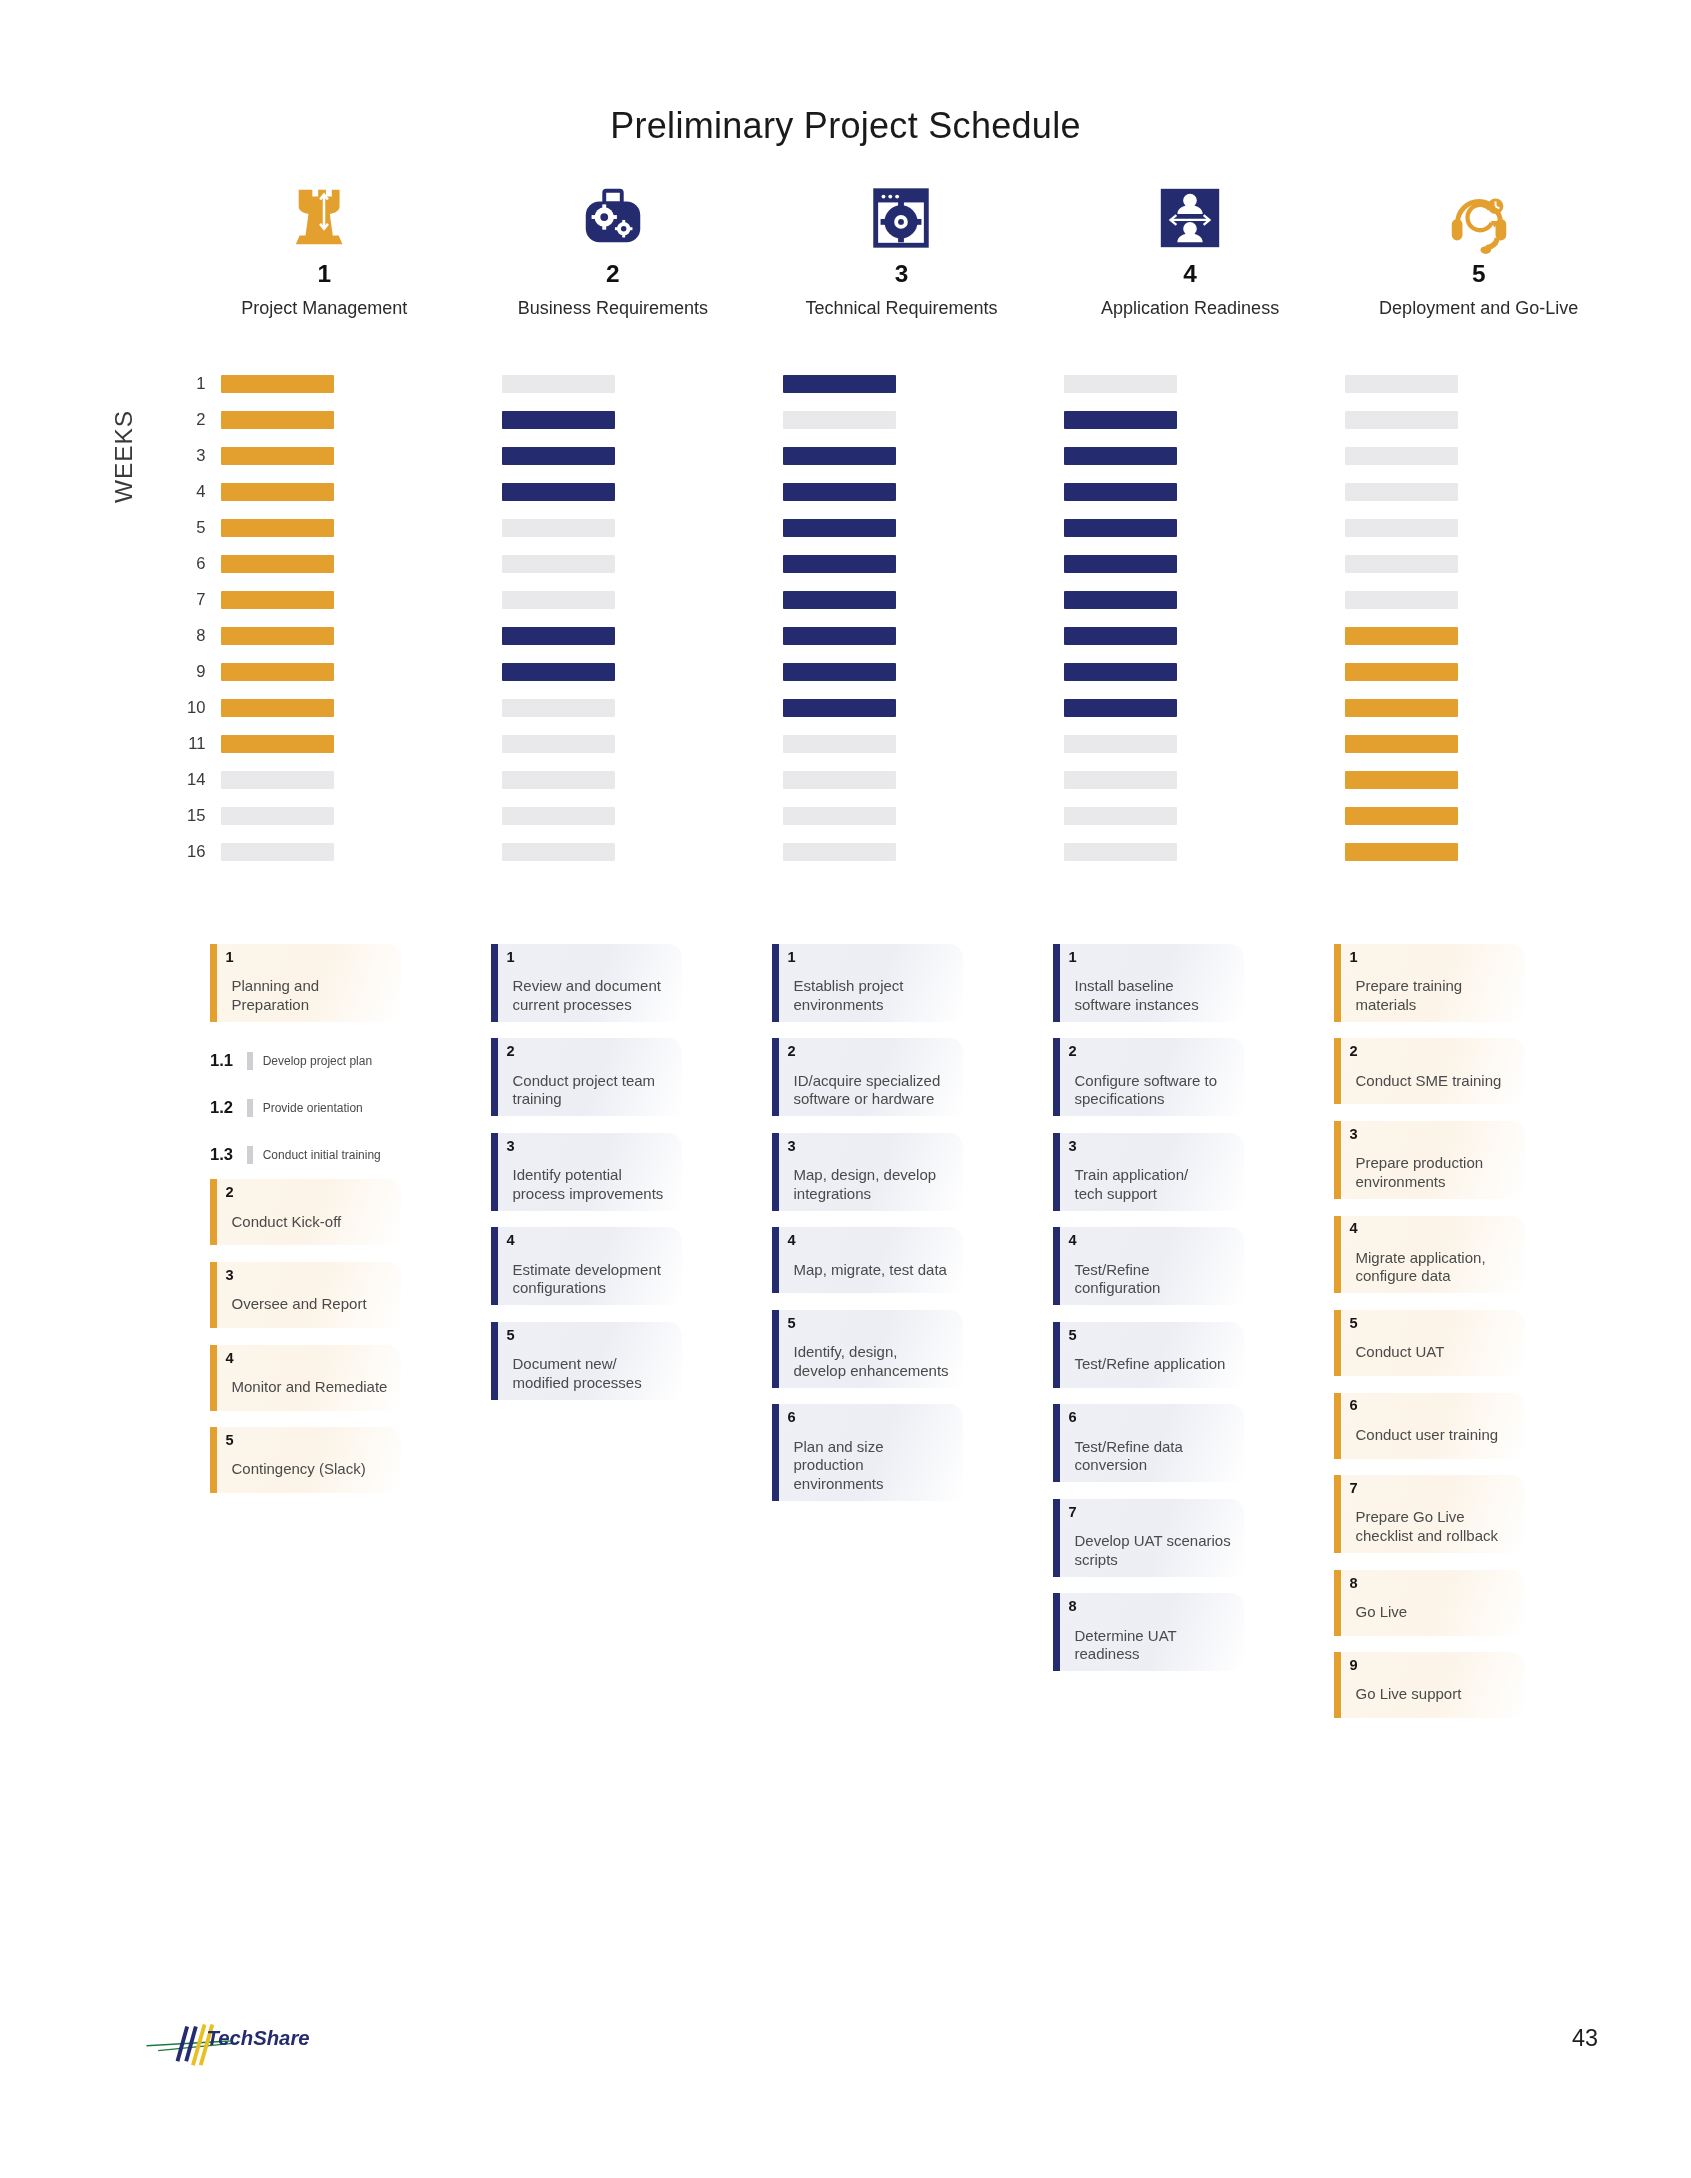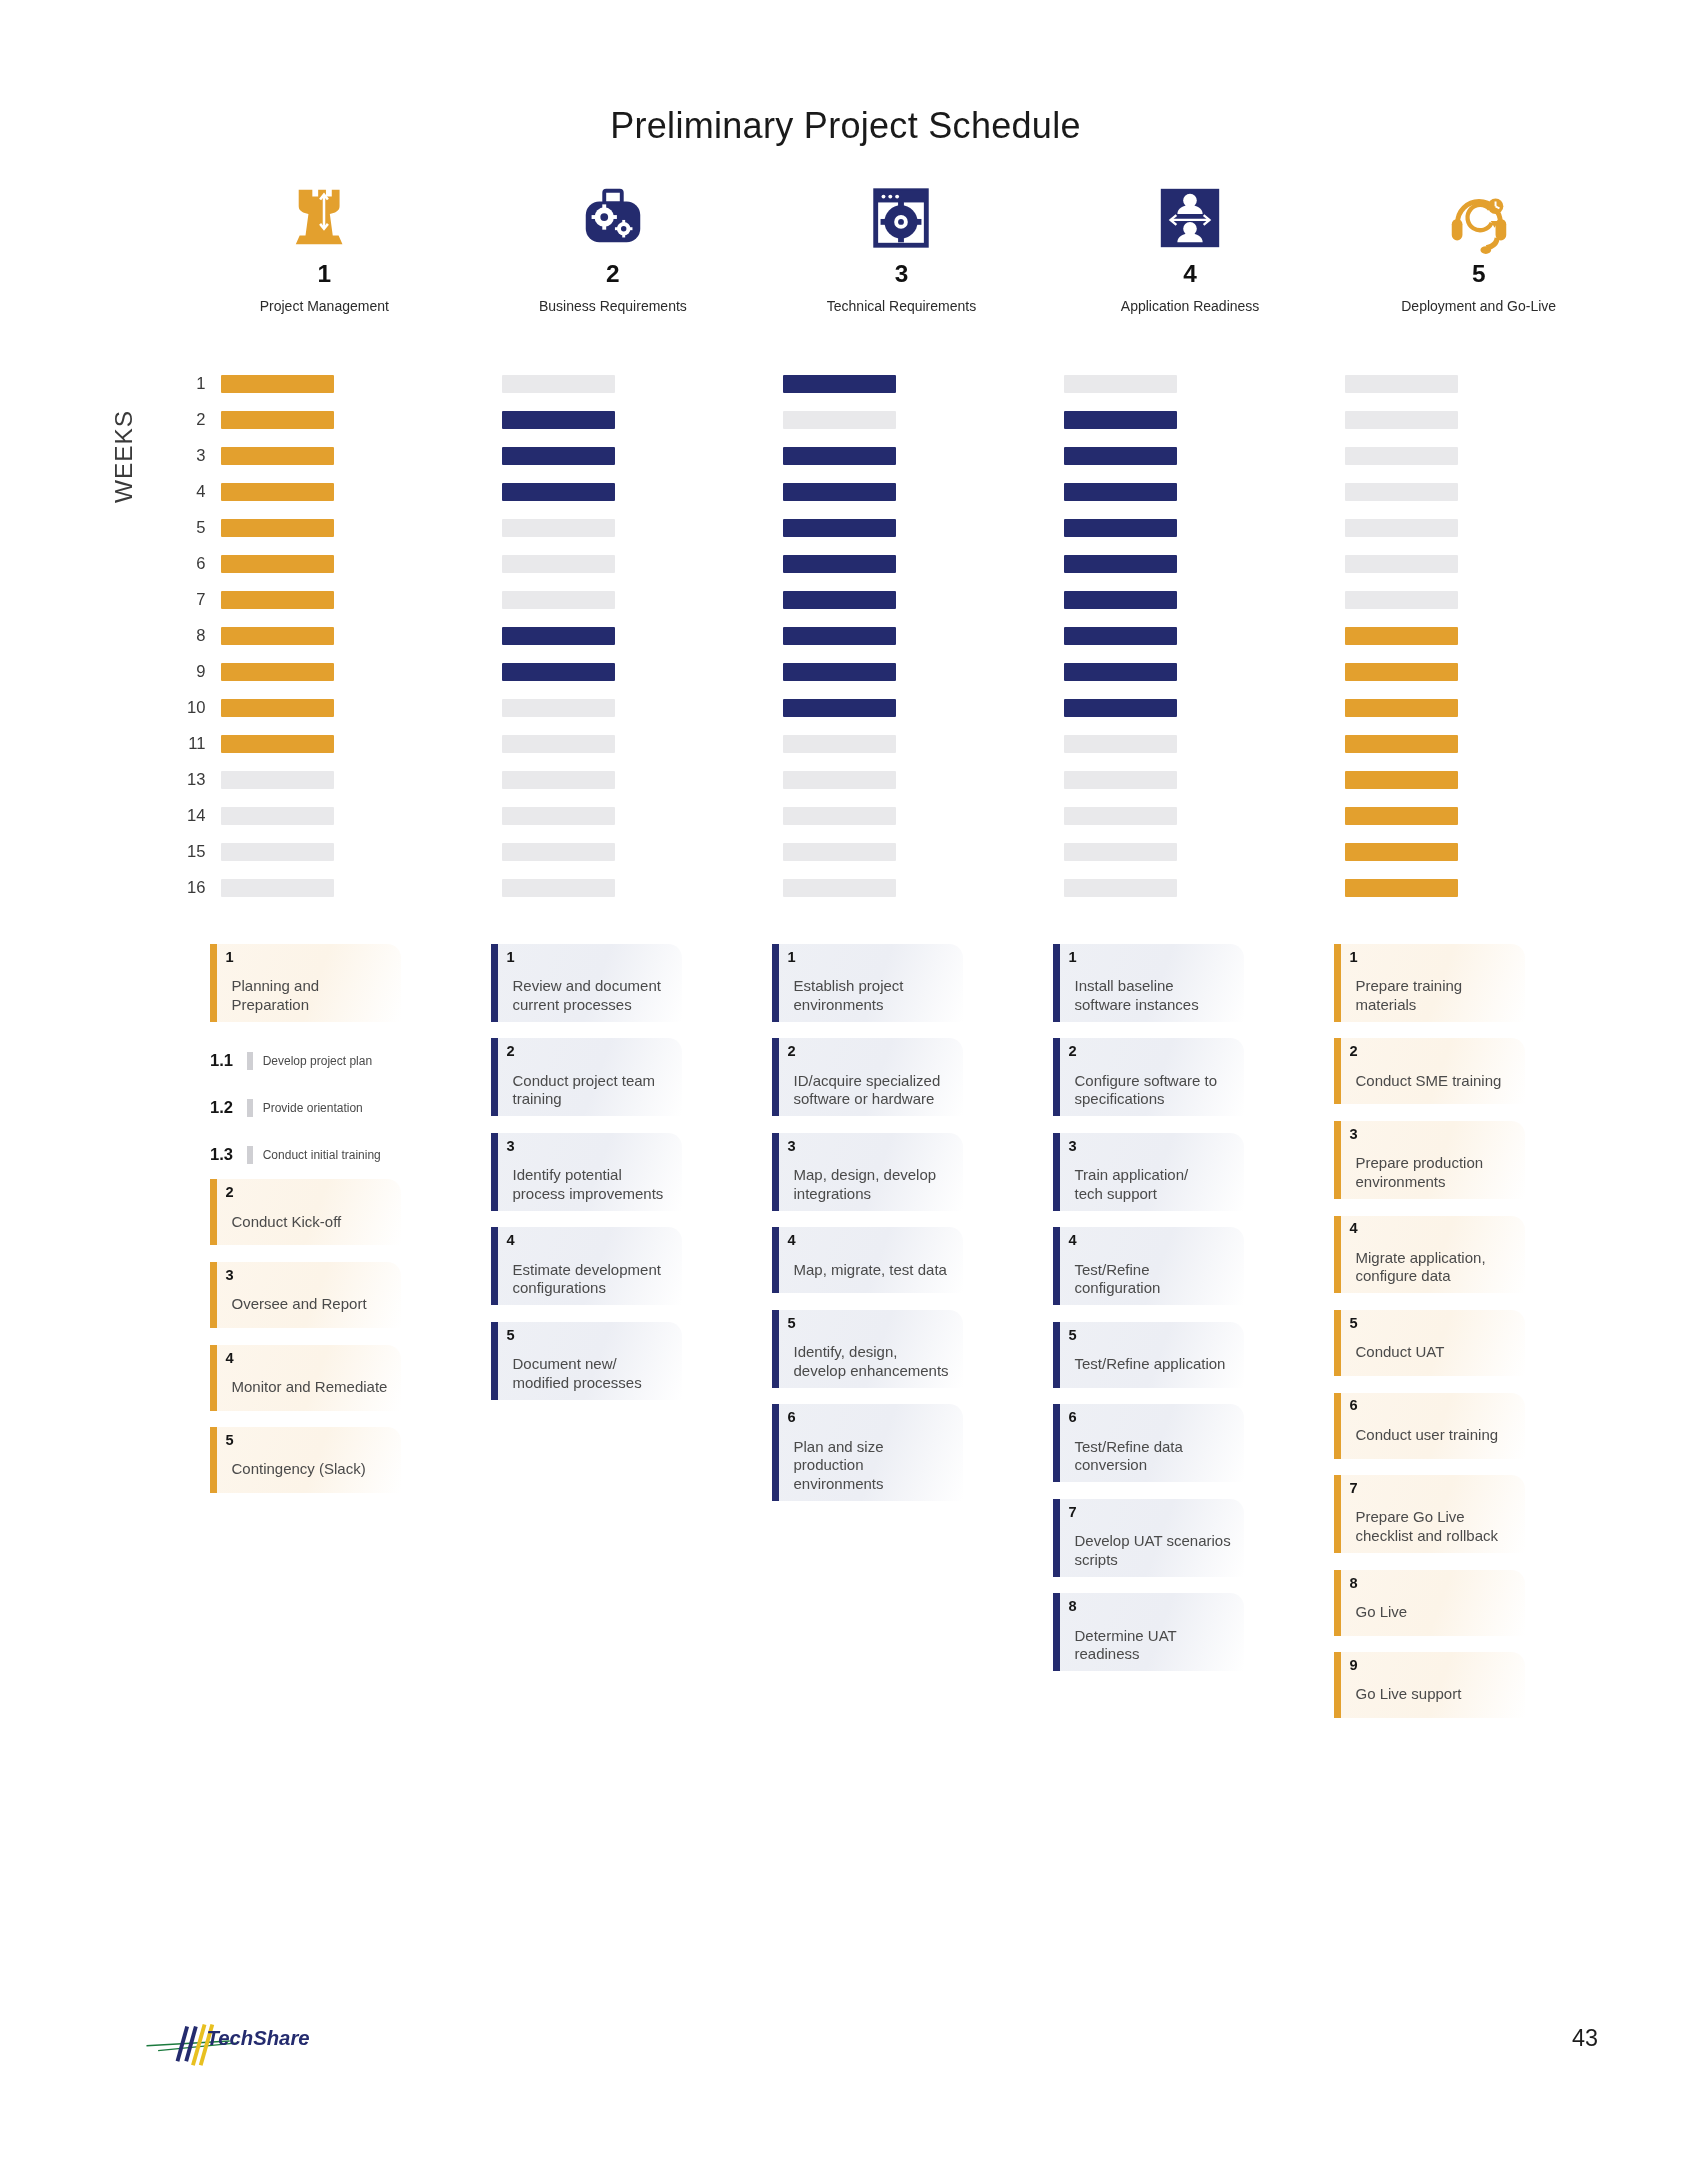--- a/index.html
+++ b/index.html
@@ -46,21 +46,21 @@
     justify-content: center;
   }
   .phase-num {
     font-size: 24.4px;
     font-weight: 700;
     color: #111;
     margin-top: 7.8px;
     line-height: 1;
   }
   .phase-label {
-    font-size: 14px;
+    font-size: 18px;
     color: #2b2b2b;
     margin-top: 11.7px;
     white-space: nowrap;
   }
 
   
   .weeks-label {
     position: absolute;
     left: 110px;
     top: 503px;
@@ -543,40 +543,20 @@
         <div class="cellwrap">
           <div class="bar gold"></div>
         </div>
       </div>
     </div>
     <div class="grid-row">
       <div class="week-num">11</div>
       <div class="cells">
         <div class="cellwrap">
           <div class="bar gold"></div>
-        </div>
-        <div class="cellwrap">
-          <div class="bar empty"></div>
-        </div>
-        <div class="cellwrap">
-          <div class="bar empty"></div>
-        </div>
-        <div class="cellwrap">
-          <div class="bar empty"></div>
-        </div>
-        <div class="cellwrap">
-          <div class="bar gold"></div>
-        </div>
-      </div>
-    </div>
-    <div class="grid-row">
-      <div class="week-num">13</div>
-      <div class="cells">
-        <div class="cellwrap">
-          <div class="bar empty"></div>
         </div>
         <div class="cellwrap">
           <div class="bar empty"></div>
         </div>
         <div class="cellwrap">
           <div class="bar empty"></div>
         </div>
         <div class="cellwrap">
           <div class="bar empty"></div>
         </div>

